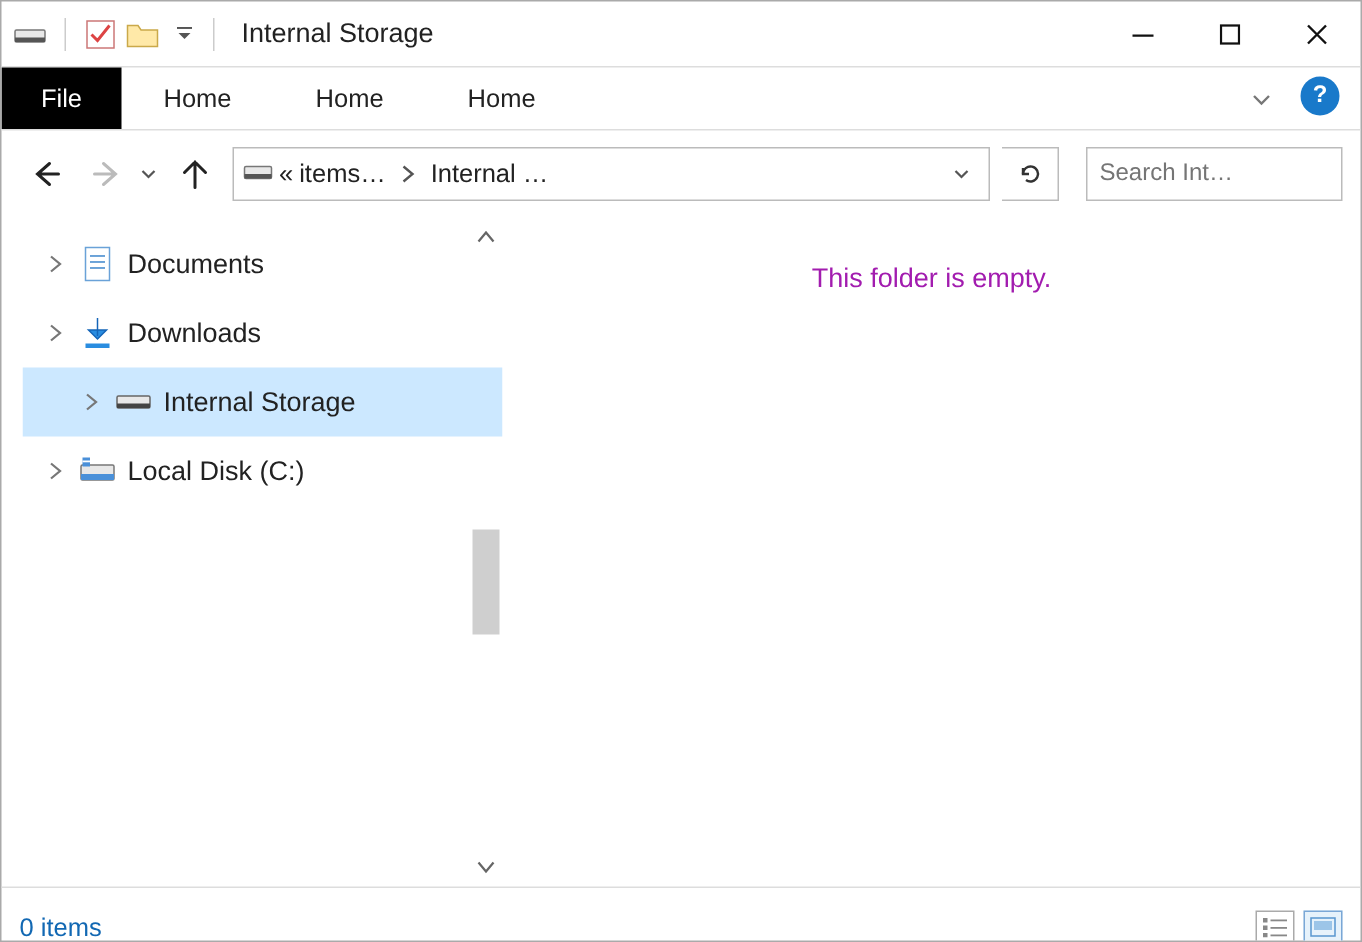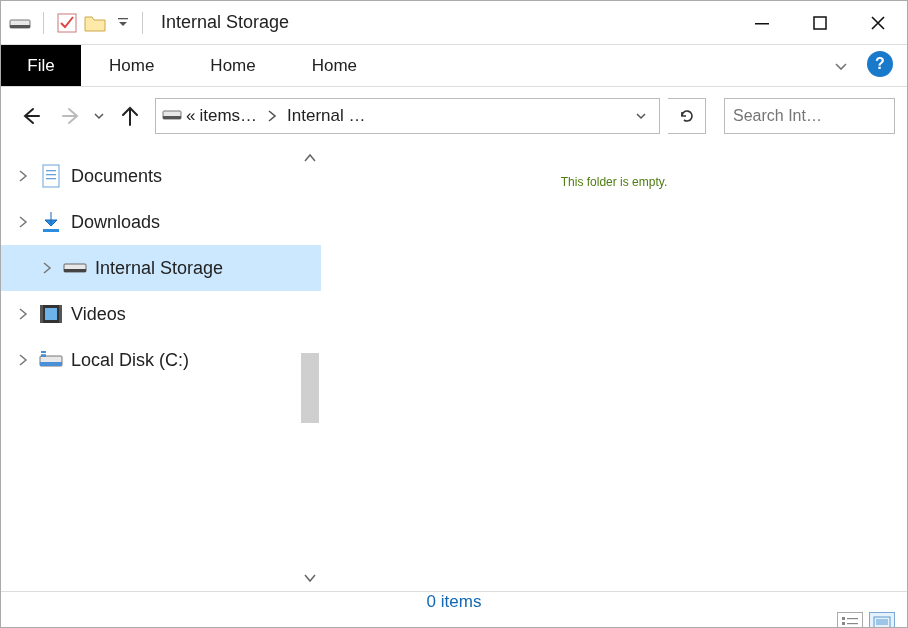--- a/index.html
+++ b/index.html
@@ -102,20 +102,21 @@
   }
   .searchbox input {
     border: none; outline: none; flex: 1; font-size: 16px; color: #444;
     background: transparent;
   }
 
   
   .body {
     display: flex;
     height: calc(628px - 44px - 42px - 58px - 38px);
+    margin-left: 14px;
   }
   .navpane {
     width: 320px;
     padding-top: 8px;
     overflow: hidden;
     position: relative;
   }
   .navpane .scroll {
     position: absolute; right: 0; top: 8px; bottom: 8px; width: 22px;
     display: flex; flex-direction: column; align-items: center;
@@ -139,28 +140,28 @@
     width: 20px; color: #666; font-size: 13px;
     display: inline-flex; justify-content: center;
   }
   .treeitem .ic { width: 24px; height: 24px; display: inline-flex; align-items: center; justify-content: center; }
   .treeitem .lbl { margin-left: 2px; }
 
   .content {
     flex: 1;
     display: flex; align-items: flex-start; justify-content: center;
     padding-top: 30px;
-    font-size: 12px; color: #4d7c0f;
+    font-size: 18px; color: #a21caf;
   }
 
   
   .statusbar {
     height: 38px; border-top: 1px solid #ddd;
-    display: flex; align-items: center; padding: 0 12px;
-    font-size: 17px; color: #1268b3; flex-direction: column;
+    display: flex; align-items: flex-end; padding: 0 12px;
+    font-size: 17px; color: #1268b3;
   }
   .statusbar .viewbtns { margin-left: auto; display: flex; gap: 6px; }
   .statusbar .vb { width: 26px; height: 22px; border: 1px solid #aaa; display: inline-flex; align-items: center; justify-content: center; }
   .statusbar .vb.sel { background: #e6f2fb; border-color: #7aa7d6; }
 
   svg { display: block; }
 </style>
 </head>
 <body>
 
@@ -326,36 +327,20 @@
         <svg width="24" height="14" viewBox="0 0 24 14">
             <rect x="1" y="3" width="22" height="8" rx="1" fill="#e8e8e8" stroke="#666"></rect>
             <rect x="1" y="8" width="22" height="3" fill="#444"></rect>
           </svg>
       </span>
       <span class="lbl">Internal Storage</span>
     </div>
 
 
 
-    <div class="treeitem">
-      <span class="chev">
-          <svg width="10" height="12">
-            <path d="M2 1 L8 6 L2 11" stroke="#777" stroke-width="1.5" fill="none"></path>
-          </svg>
-        </span>
-      <span class="ic">
-        <svg width="24" height="20" viewBox="0 0 24 20">
-            <rect x="1" y="1" width="22" height="18" fill="#333"></rect>
-            <rect x="1" y="1" width="3" height="18" fill="#555"></rect>
-            <rect x="20" y="1" width="3" height="18" fill="#555"></rect>
-            <rect x="6" y="4" width="12" height="12" fill="#6db3ea"></rect>
-          </svg>
-      </span>
-      <span class="lbl">Videos</span>
-    </div>
 
     <div class="treeitem">
       <span class="chev">
           <svg width="10" height="12">
             <path d="M2 1 L8 6 L2 11" stroke="#777" stroke-width="1.5" fill="none"></path>
           </svg>
         </span>
       <span class="ic">
         <svg width="24" height="20" viewBox="0 0 24 20">
             <rect x="1" y="6" width="22" height="10" rx="1" fill="#e8e8e8" stroke="#777"></rect>

